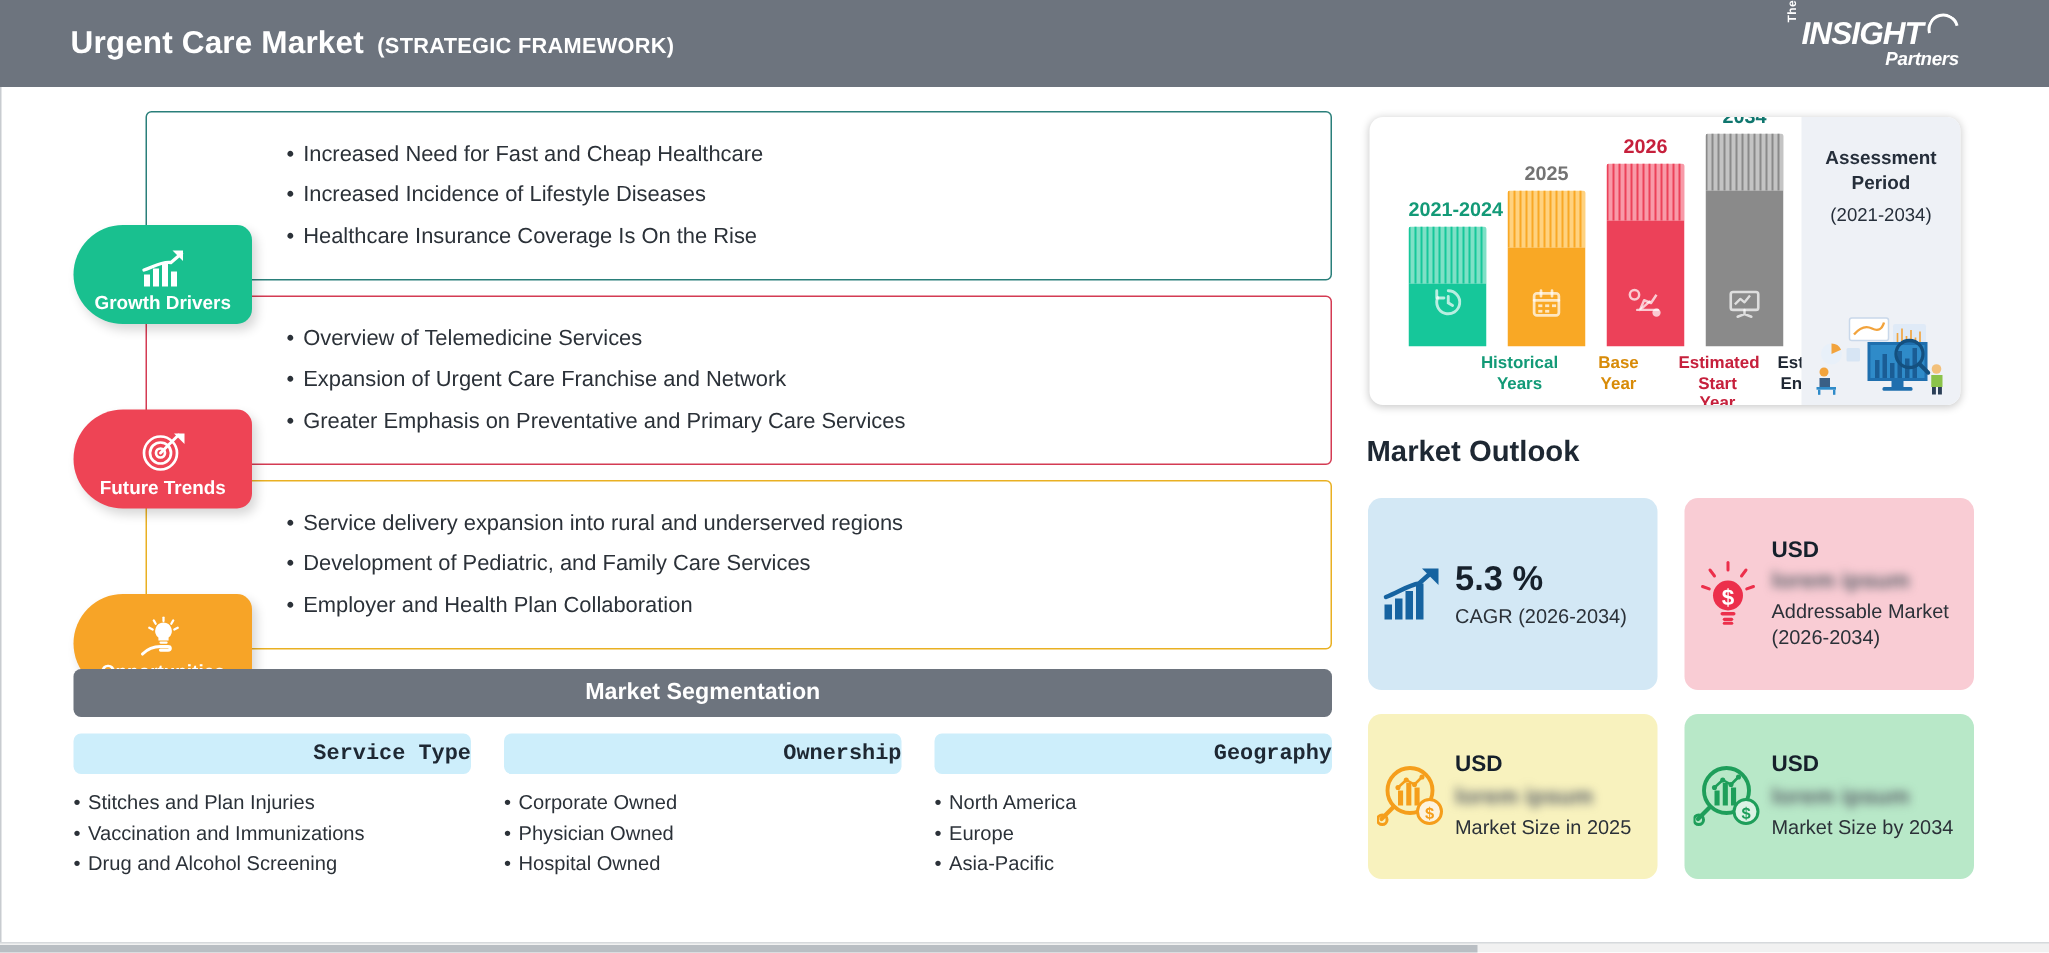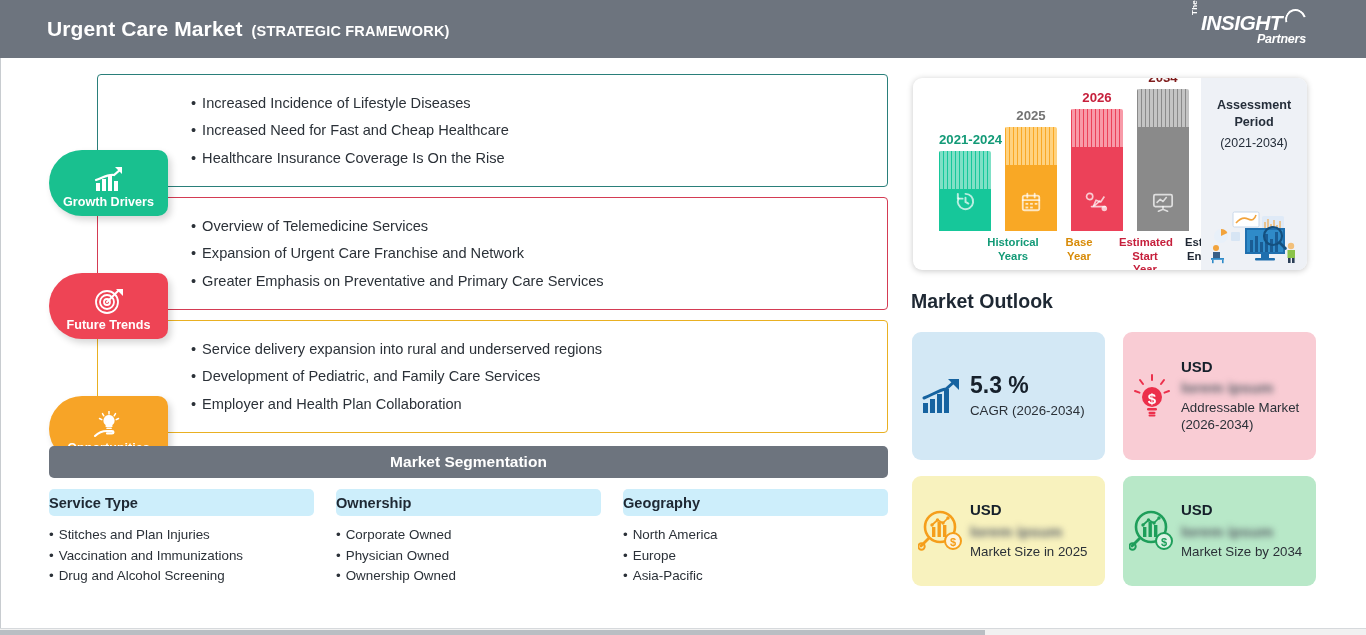--- a/index.html
+++ b/index.html
@@ -145,21 +145,21 @@
   .seg-header span {
     color: #fff; font-size: 15.5px; font-weight: bold;
   }
   .seg-col { position: absolute; top: 431px; width: 265px; }
   .seg-col.c0 { left: 48px; }
   .seg-col.c1 { left: 335px; }
   .seg-col.c2 { left: 622px; }
   .seg-col-head {
     height: 27px; background: #cdeefb;
     border-radius: 5px;
-    display: flex; align-items: center; justify-content: flex-start;
+    display: flex; align-items: center; justify-content: flex-end; font-family: Liberation Mono, monospace;
   }
   .seg-col-head span {
     font-size: 14.6px; font-weight: bold; color: #1e2833;
   }
   .seg-list { margin-top: 9px; }
   .seg-item {
     font-size: 13.4px; color: #2b3138;
     line-height: 20.6px;
     white-space: nowrap;
   }
@@ -304,22 +304,22 @@
       <span class="logo-arc"></span>
       <span class="logo-partners">Partners</span>
     </div>
   </div>
 
   <div class="body-area">
 
     <div class="driver-box db-growth">
       <div class="box-frame" style="border-color: rgb(42, 127, 122);"></div>
       <div class="bullets">
+        <div class="bullet"><span class="dot">•</span><span>Increased Need for Fast and Cheap Healthcare</span></div>
         <div class="bullet"><span class="dot">•</span><span>Increased Incidence of Lifestyle Diseases</span></div>
-        <div class="bullet"><span class="dot">•</span><span>Increased Need for Fast and Cheap Healthcare</span></div>
         <div class="bullet"><span class="dot">•</span><span>Healthcare Insurance Coverage Is On the Rise</span></div>
       </div>
     </div>
 
     <div class="driver-box db-future">
       <div class="box-frame" style="border-color: rgb(212, 59, 83);"></div>
       <div class="bullets">
         <div class="bullet"><span class="dot">•</span><span>Overview of Telemedicine Services</span></div>
         <div class="bullet"><span class="dot">•</span><span>Expansion of Urgent Care Franchise and Network</span></div>
         <div class="bullet"><span class="dot">•</span><span>Greater Emphasis on Preventative and Primary Care Services</span></div>
@@ -392,21 +392,21 @@
       </div>
     </div>
 
     <div class="seg-col c1">
       <div class="seg-col-head">
         <span>Ownership</span>
       </div>
       <div class="seg-list">
         <div class="seg-item"><span class="dot">•</span><span>Corporate Owned</span></div>
         <div class="seg-item"><span class="dot">•</span><span>Physician Owned</span></div>
-        <div class="seg-item"><span class="dot">•</span><span>Ownership Owned</span></div>
+        <div class="seg-item"><span class="dot">•</span><span>Hospital Owned</span></div>
       </div>
     </div>
 
     <div class="seg-col c2">
       <div class="seg-col-head">
         <span>Geography</span>
       </div>
       <div class="seg-list">
         <div class="seg-item"><span class="dot">•</span><span>North America</span></div>
         <div class="seg-item"><span class="dot">•</span><span>Europe</span></div>
@@ -475,21 +475,21 @@
               <circle cx="21" cy="19" r="3" fill="rgba(255,255,255,.72)"></circle>
             </svg>
           </div>
           <div class="abar-label" id="ab2l" style="color: rgb(198, 32, 60);">
             <div>Estimated</div>
             <div>Start Year</div>
           </div>
         </div>
 
         <div class="abar-wrap" id="ab3" style="left:224px; width:52px;">
-          <div class="abar-year" id="ab3y" style="color: #7f1d1d;">2034</div>
+          <div class="abar-year" id="ab3y" style="color: #0f766e;">2034</div>
           <div class="abar" id="ab3b">
             <div class="abar-hatch" id="ab3h" style="background-color: rgb(196, 196, 196); background-image: repeating-linear-gradient(90deg, rgb(138, 138, 138) 0px, rgb(138, 138, 138) 1.4px, transparent 1.4px, transparent 4px);"></div>
             <div class="abar-solid" id="ab3s" style="background: rgb(138, 138, 138); height: 104px;"></div>
           </div>
           <div class="abar-icon">
             <svg width="24" height="22" viewBox="0 0 26 24" aria-hidden="true">
               <rect x="3" y="4" width="20" height="13" rx="1.6" stroke="rgba(255,255,255,.72)" stroke-width="1.9" fill="none"></rect>
               <path d="M6 13 l4-4 l3 2.5 l4 -5" stroke="rgba(255,255,255,.72)" stroke-width="1.7" fill="none" stroke-linejoin="round"></path>
               <path d="M13 17 v3 M8 22 l5-2 l5 2" stroke="rgba(255,255,255,.72)" stroke-width="1.8" fill="none" stroke-linecap="round"></path>
             </svg>

